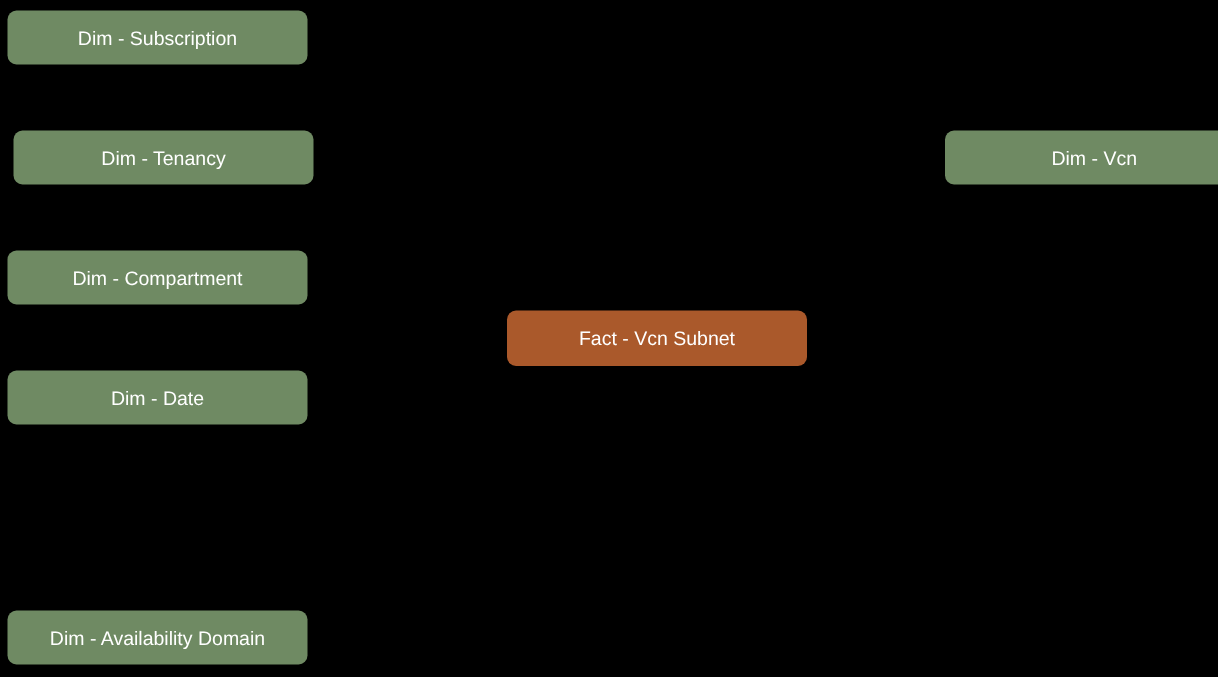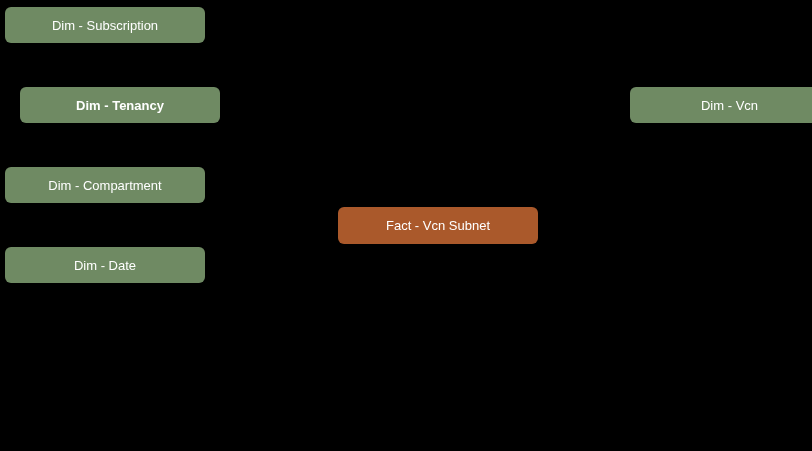--- a/index.html
+++ b/index.html
@@ -44,28 +44,31 @@
     white-space: nowrap;
   }
 </style>
 </head>
 <body style="--bg: #000000; --dim: #6f8a63; --fact: #aa592b; --text: #ffffff;">
 
 <div id="diagram-canvas">
     <div class="node dim" style="left: 5px; top: 7px; width: 200px; height: 36px;">
       <span>Dim - Subscription</span>
     </div>
-    <div class="node dim" style="left: 20px; top: 87px; width: 200px; height: 36px; font-weight: bold;">
+    <div class="node dim" style="left: 9px; top: 87px; width: 200px; height: 36px;">
       <span>Dim - Tenancy</span>
     </div>
     <div class="node dim" style="left: 5px; top: 167px; width: 200px; height: 36px;">
       <span>Dim - Compartment</span>
     </div>
     <div class="node dim" style="left: 5px; top: 247px; width: 200px; height: 36px; text-align: right;">
       <span>Dim - Date</span>
+    </div>
+    <div class="node dim" style="left: 5px; top: 407px; width: 200px; height: 36px;">
+      <span>Dim - Availability Domain</span>
     </div>
     <div class="node fact" style="left: 338px; top: 207px; width: 200px; height: 37px;">
       <span>Fact - Vcn Subnet</span>
     </div>
     <div class="node dim" style="left: 630px; top: 87px; width: 199px; height: 36px;">
       <span>Dim - Vcn</span>
     </div>
   </div>
 
 </body></html>

